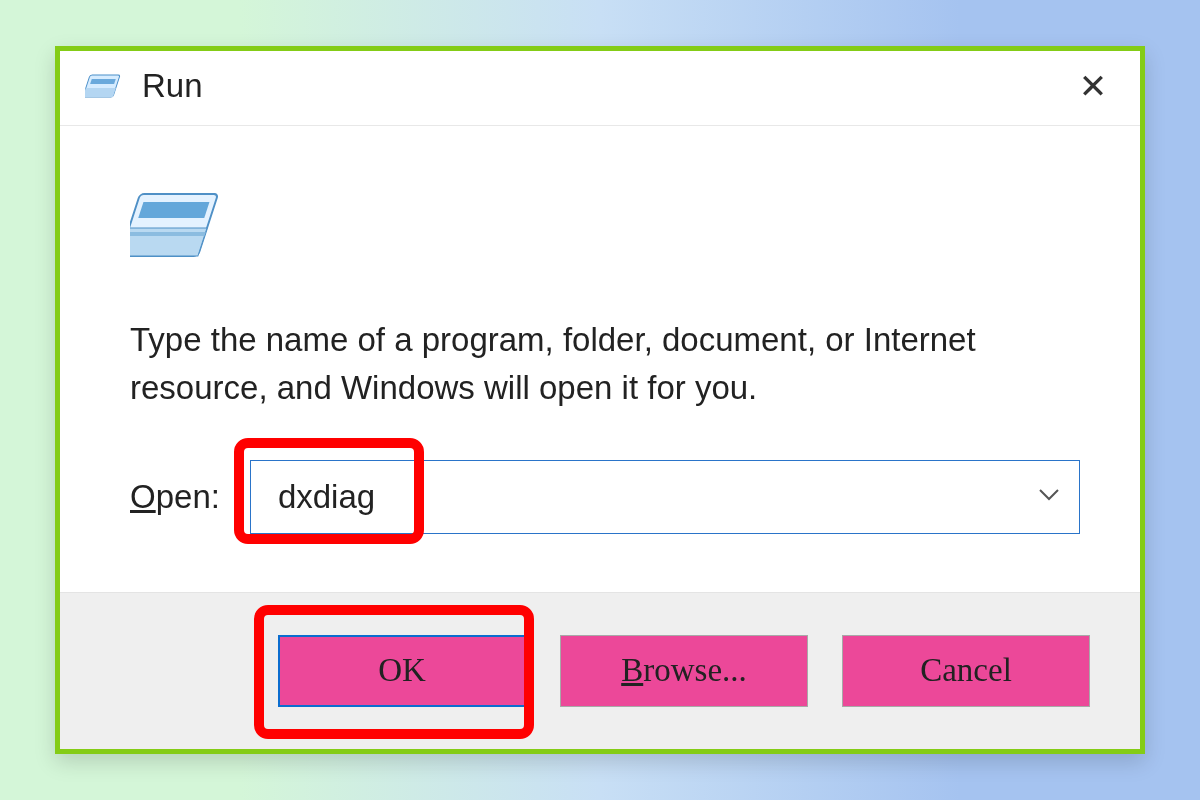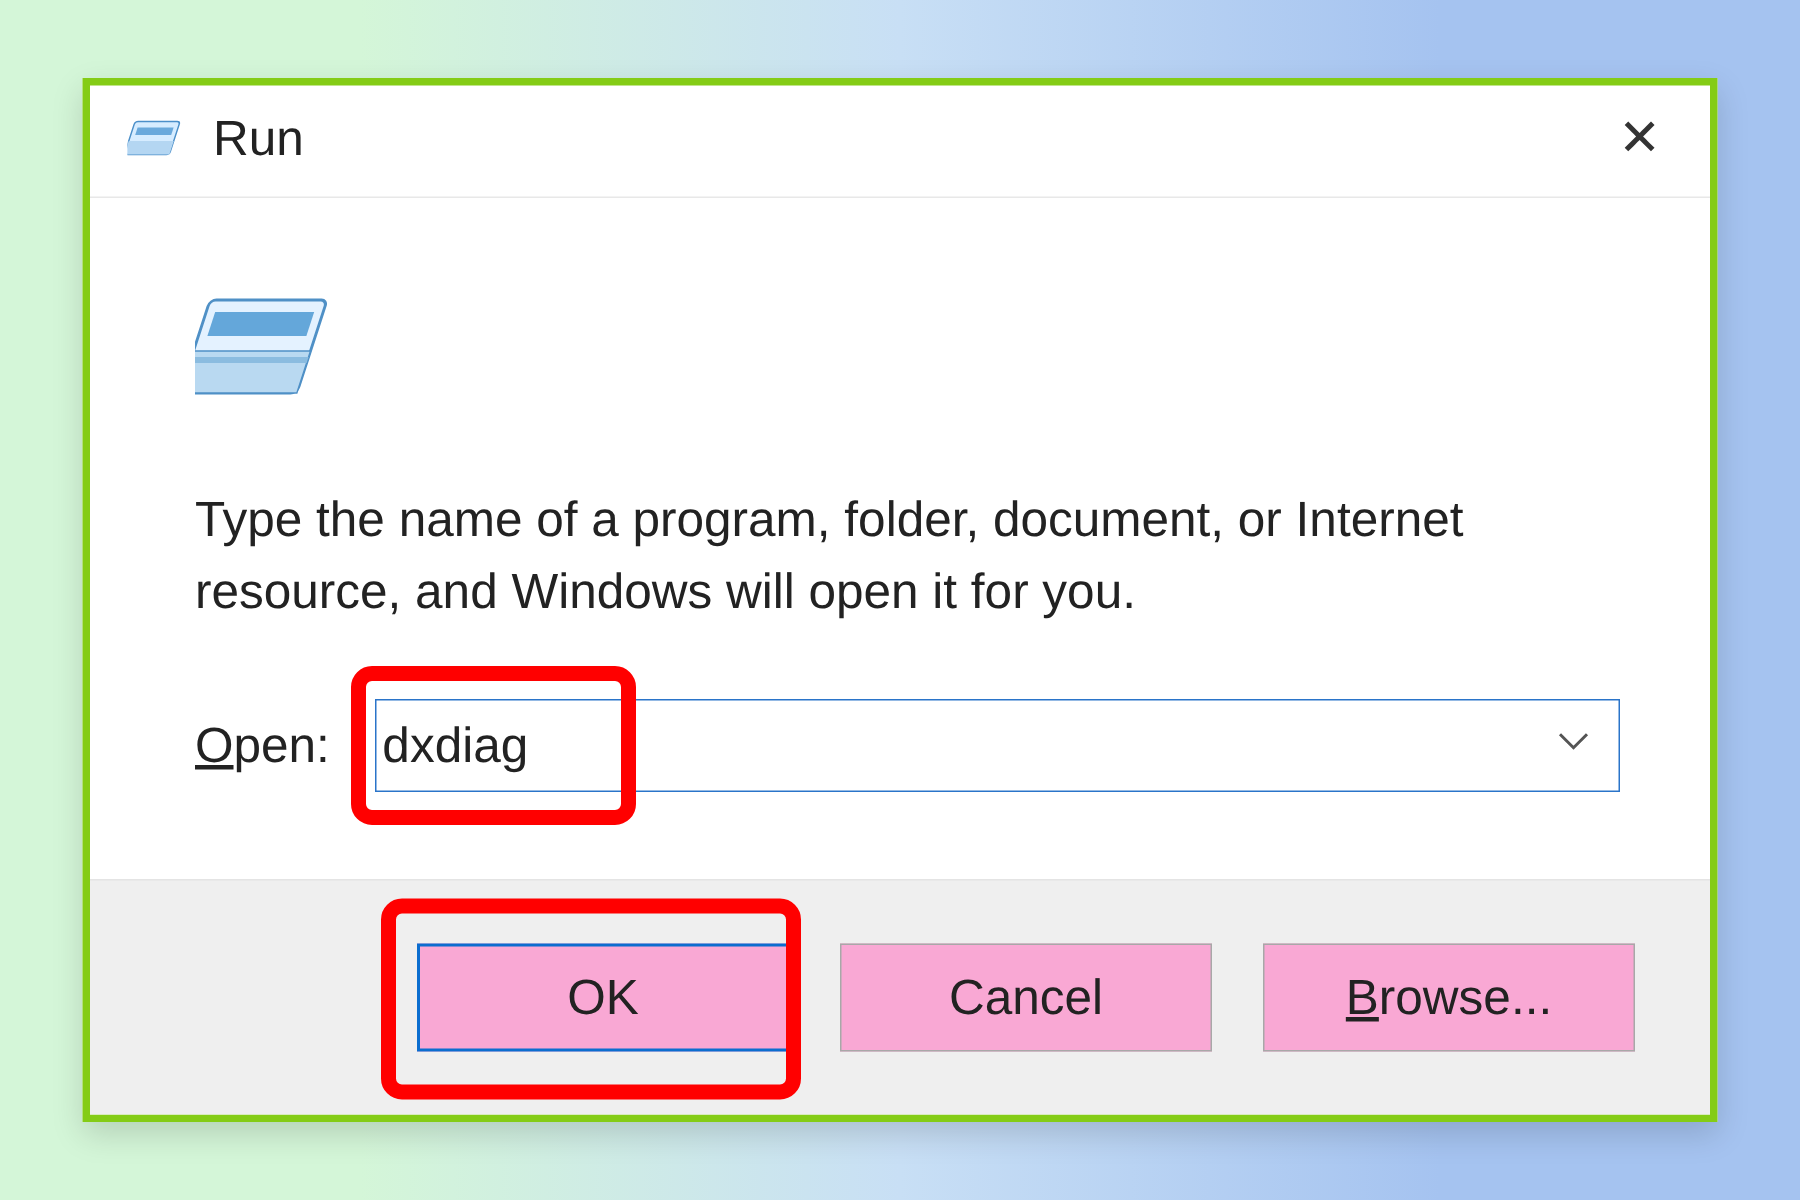--- a/index.html
+++ b/index.html
@@ -91,26 +91,26 @@
     font-size: 33px;
     color: #222;
   }
   .open-label .ul { text-decoration: underline; }
   .combo-wrap {
     position: relative;
     flex: 1;
   }
   .combo {
     width: 100%;
-    height: 62px;
+    height: 74px;
     border: 1.5px solid #2a74c9;
     background: #ffffff;
     font-size: 33px;
     color: #222;
-    padding: 6px 58px 6px 4px;
+    padding: 6px 58px 6px 27px;
     font-family: inherit;
     outline: none;
   }
   .combo-chevron {
     position: absolute;
     right: 20px;
     top: 50%;
     transform: translateY(-50%);
     pointer-events: none;
     color: #555;
@@ -120,24 +120,24 @@
     padding: 42px 50px 42px 50px;
     display: flex;
     justify-content: flex-end;
     gap: 34px;
     border-top: 1px solid #e4e4e4;
   }
   .win-btn {
     width: 248px;
     height: 72px;
     border: 1.5px solid #a8a8a8;
-    background: #f9a8d4;
-    font-size: 33px;
-    color: #222;
-    font-family: Liberation Sans, sans-serif;
+    background: #ec4899;
+    font-size: 33px;
+    color: #222;
+    font-family: Liberation Serif, serif;
     cursor: pointer;
   }
   .win-btn.default {
     border: 2.5px solid #0b6dcf;
   }
   .ok-wrap {
     position: relative;
     display:inline-block;
   }
   .ul { text-decoration: underline; }
@@ -209,17 +209,17 @@
         <div class="hl hl-input"></div>
       </div>
     </div>
   </div>
 
   <div class="button-bar">
     <div class="ok-wrap">
       <button class="win-btn default">OK</button>
       <div class="hl hl-ok"></div>
     </div>
+    <button class="win-btn"><span class="ul">B</span><span>rowse...</span></button>
     <button class="win-btn">Cancel</button>
-    <button class="win-btn"><span class="ul">B</span><span>rowse...</span></button>
   </div>
 
 </div>
 
 </body></html>

